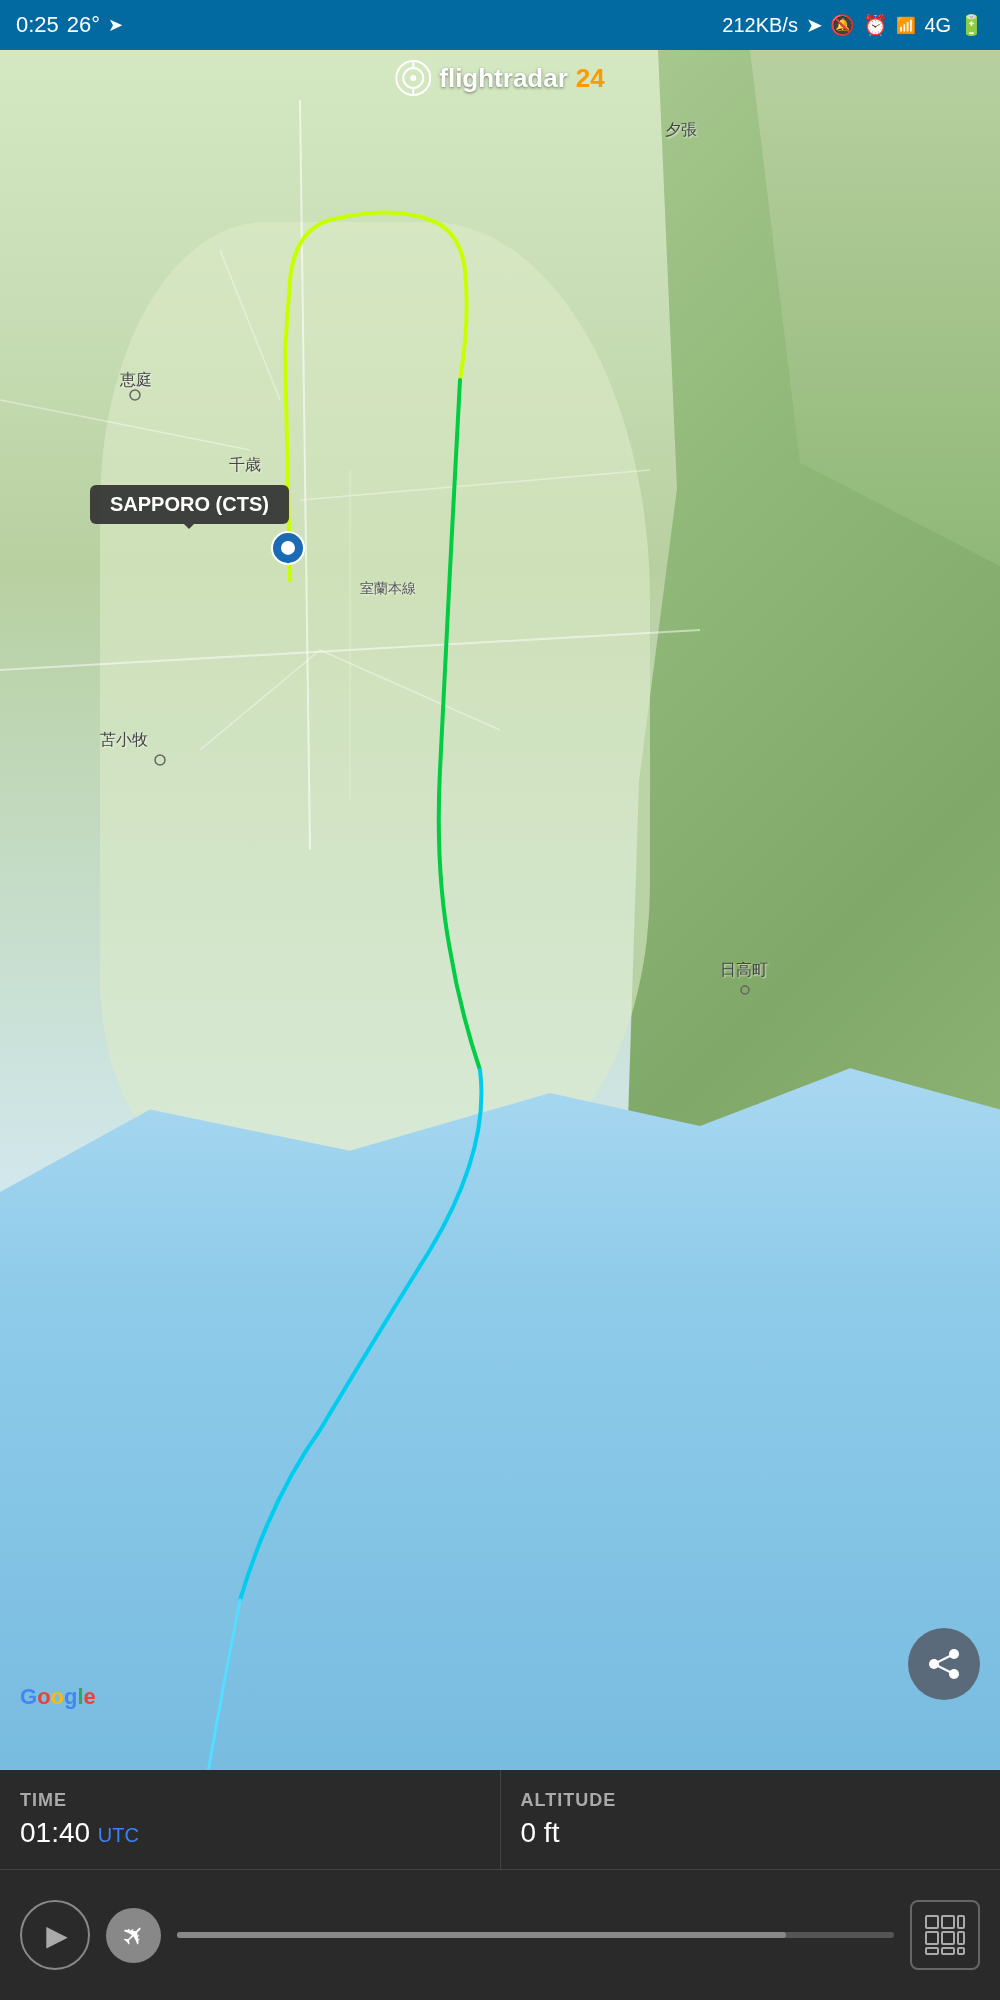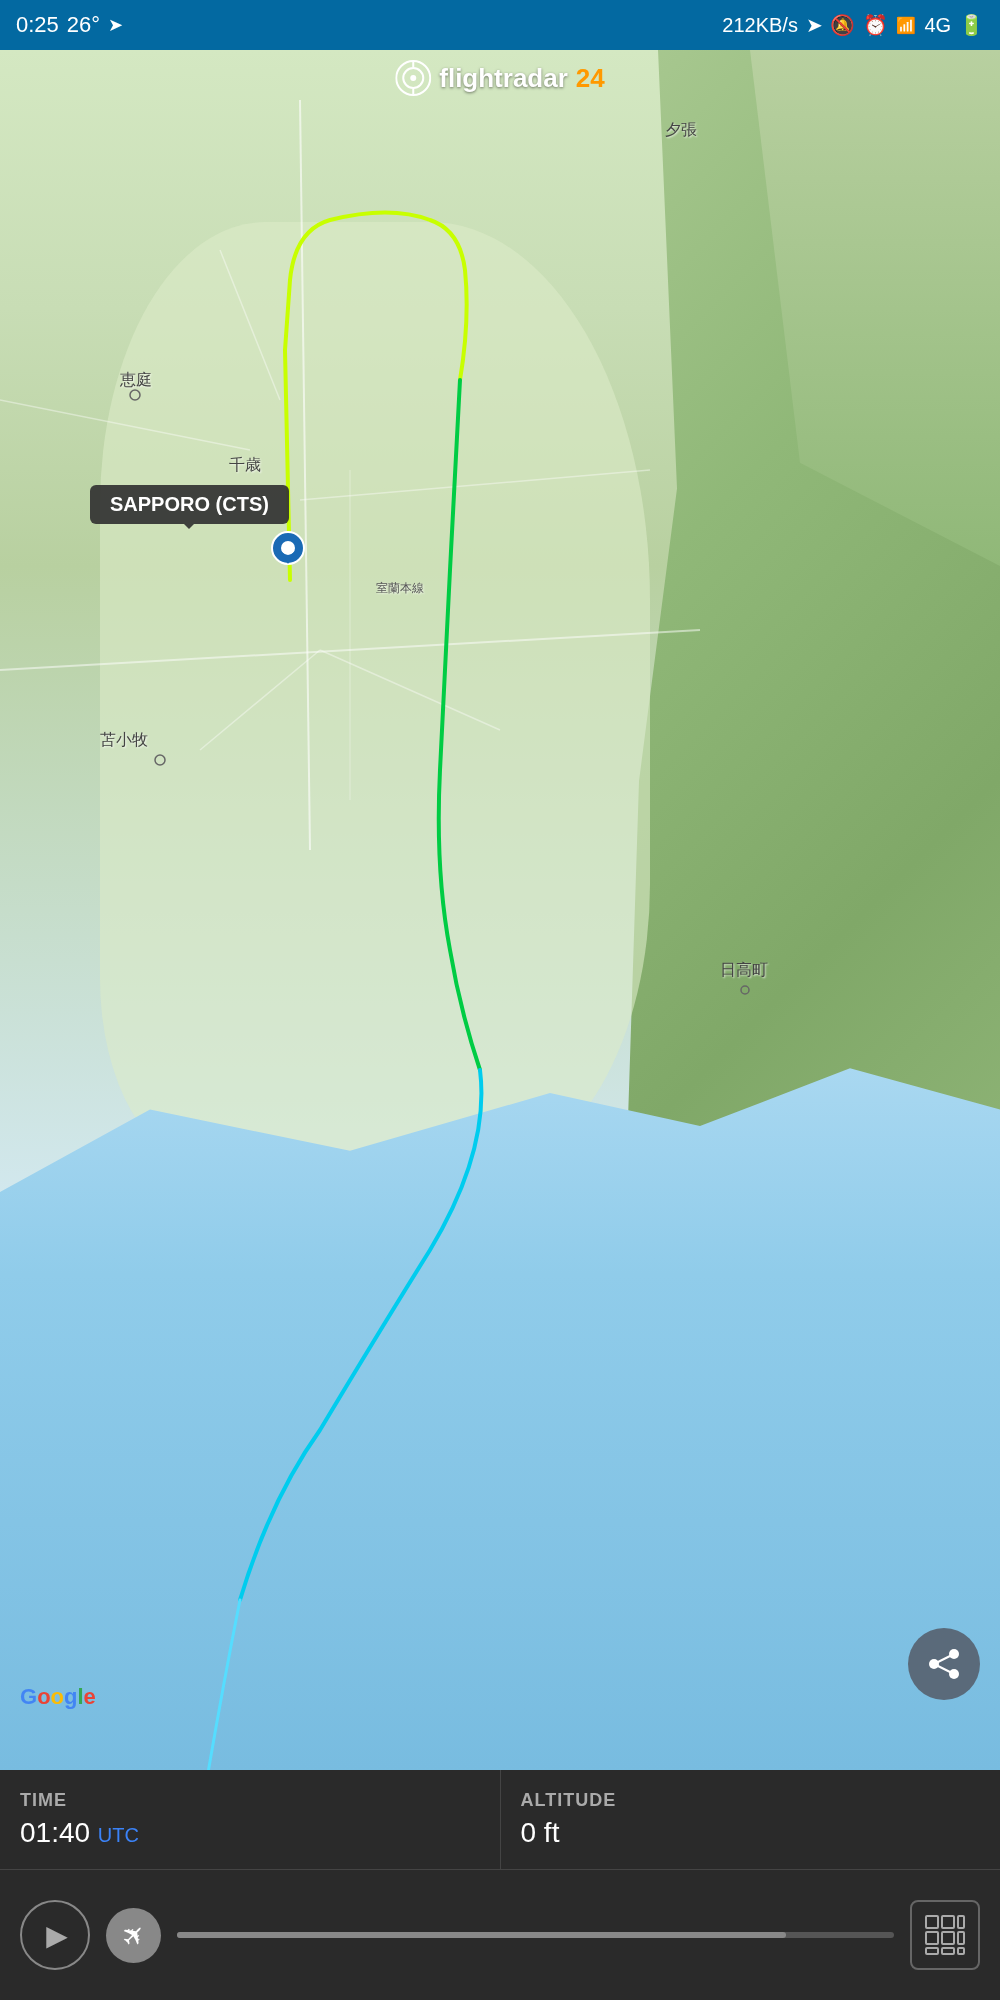--- a/index.html
+++ b/index.html
@@ -358,21 +358,21 @@
         <path d="M 20 34 L 12 20 Q 20 30 28 20 Z" fill="#1a6ab5"></path>
       </svg>
     </div>
 
     <div class="map-label" style="top:320px;left:120px;">恵庭</div>
     <div class="map-label" style="top:30px;color:#555;font-size:18px;">&nbsp;&nbsp;&nbsp;&nbsp;&nbsp;&nbsp;&nbsp;&nbsp;&nbsp;&nbsp;&nbsp;&nbsp;&nbsp;&nbsp;&nbsp;&nbsp;&nbsp;&nbsp;&nbsp;&nbsp;&nbsp;&nbsp;&nbsp;&nbsp;&nbsp;&nbsp;&nbsp;&nbsp;&nbsp;&nbsp;&nbsp;&nbsp;&nbsp;&nbsp;&nbsp;&nbsp;&nbsp;&nbsp;&nbsp;&nbsp;&nbsp;&nbsp;&nbsp;&nbsp;&nbsp;&nbsp;&nbsp;&nbsp;&nbsp;&nbsp;&nbsp;&nbsp;&nbsp;&nbsp;&nbsp;&nbsp;&nbsp;&nbsp;&nbsp;&nbsp;&nbsp;&nbsp;&nbsp;&nbsp;&nbsp;&nbsp;&nbsp;&nbsp;&nbsp;&nbsp;</div>
     <div class="map-label" style="top:70px;left:665px;">夕張</div>
     <div class="map-label" style="top:405px;left:229px;">千歳</div>
     <div class="map-label" style="top:680px;left:100px;">苫小牧</div>
     <div class="map-label" style="top:910px;left:720px;">日高町</div>
-    <div class="map-label" style="top:530px;left:360px;font-size:12px;color:#555;margin-left:16px;">室蘭本線</div>
+    <div class="map-label" style="top:530px;left:360px;font-size:14px;color:#555;">室蘭本線</div>
 
     <svg style="position:absolute;top:0;left:0;width:100%;height:100%;z-index:20;pointer-events:none;">
       <circle cx="135" cy="345" r="5" fill="none" stroke="#666" stroke-width="1.5"></circle>
       <circle cx="160" cy="710" r="5" fill="none" stroke="#666" stroke-width="1.5"></circle>
       <circle cx="745" cy="940" r="4" fill="none" stroke="#666" stroke-width="1.5"></circle>
     </svg>
 
     <div id="google-logo">
       <span class="g-blue">G</span><span class="g-red">o</span><span class="g-yellow">o</span><span class="g-blue">g</span><span class="g-green">l</span><span class="g-red">e</span>
     </div>

